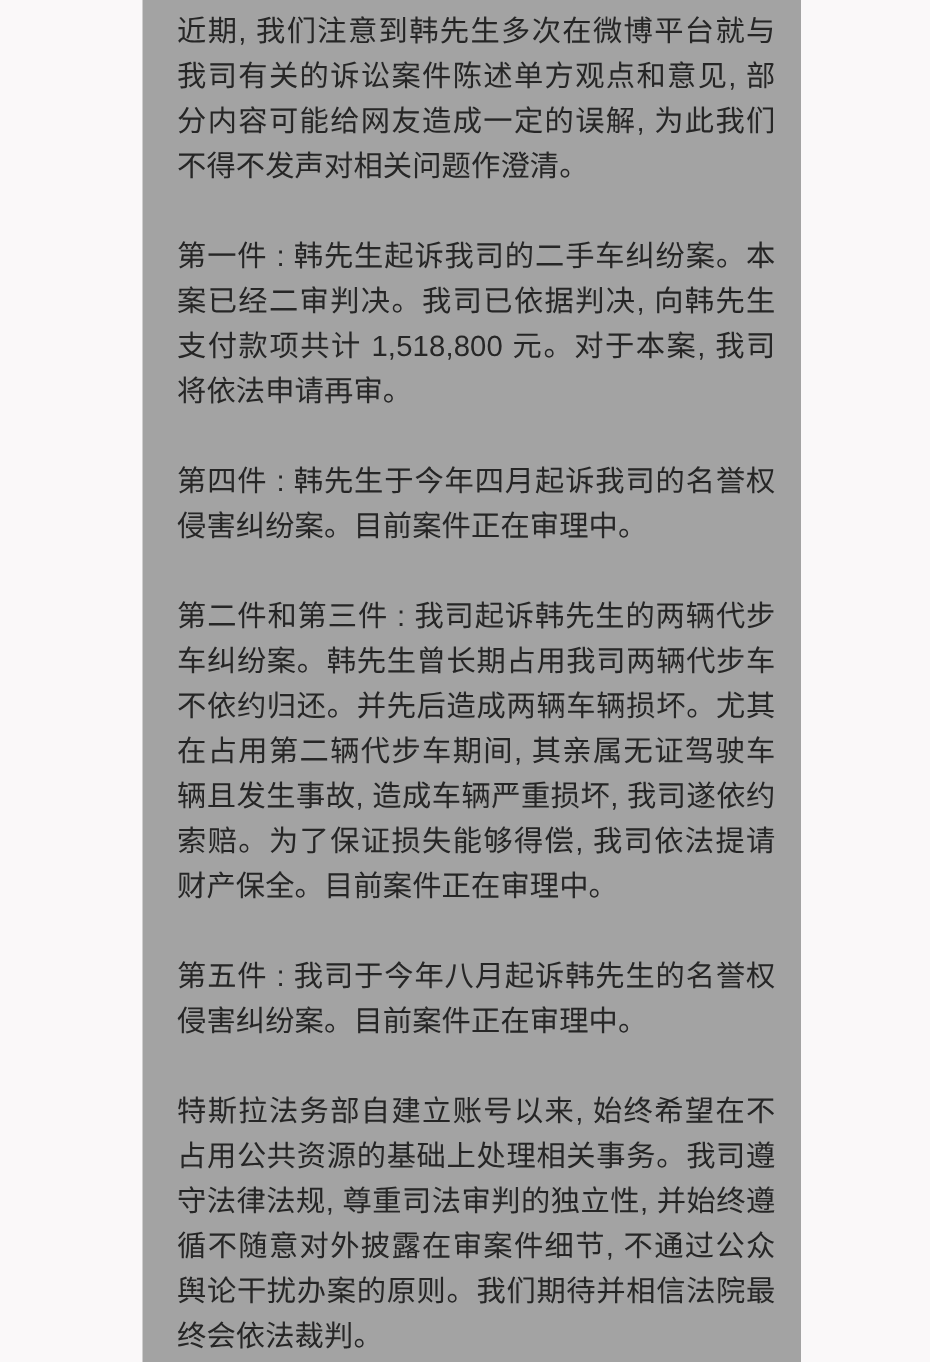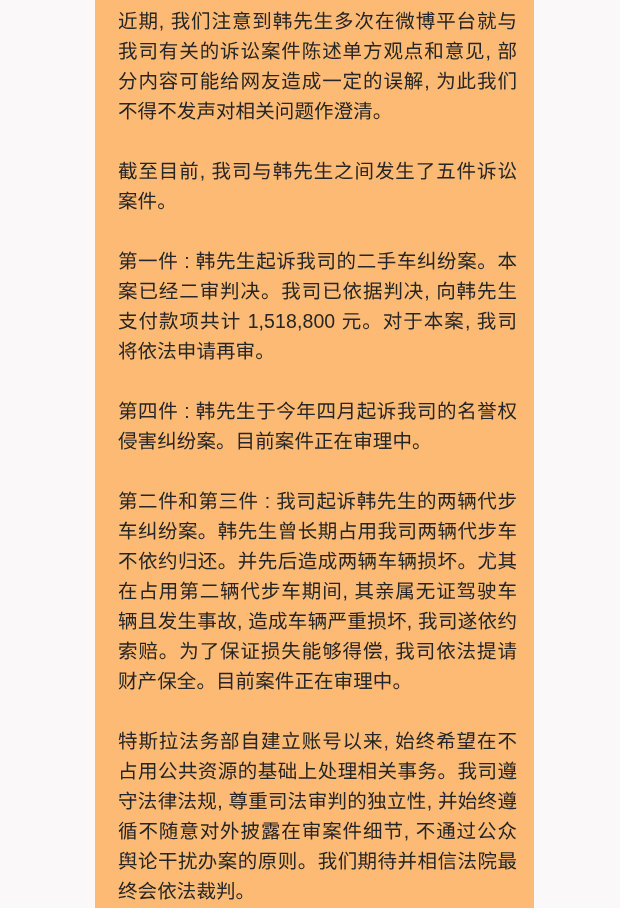--- a/index.html
+++ b/index.html
@@ -23,21 +23,21 @@
     background: #faf8f9;
     box-sizing: border-box;
   }
 
   #content-card {
     position: absolute;
     left: 95px;
     top: 0;
     width: 439px;
     height: 908px;
-    background: #fdba74;
+    background: #a3a3a3;
     box-sizing: border-box;
   }
 
   #statement-body {
     position: absolute;
     left: 23px;     
     top: 6px;
     width: 399px;
     box-sizing: border-box;
   }
@@ -62,28 +62,28 @@
 <body>
 
 <div id="statement-page">
 
   <div id="content-card">
 
     <article id="statement-body">
 
       <p class="para">近期, 我们注意到韩先生多次在微博平台就与我司有关的诉讼案件陈述单方观点和意见, 部分内容可能给网友造成一定的误解, 为此我们不得不发声对相关问题作澄清。</p>
 
-      <p class="para">截至目前, 我司与韩先生之间发生了五件诉讼案件。</p>
 
       <p class="para">第一件 : 韩先生起诉我司的二手车纠纷案。本案已经二审判决。我司已依据判决, 向韩先生支付款项共计 1,518,800 元。对于本案, 我司将依法申请再审。</p>
 
       <p class="para">第四件 : 韩先生于今年四月起诉我司的名誉权侵害纠纷案。目前案件正在审理中。</p>
 
       <p class="para">第二件和第三件 : 我司起诉韩先生的两辆代步车纠纷案。韩先生曾长期占用我司两辆代步车不依约归还。并先后造成两辆车辆损坏。尤其在占用第二辆代步车期间, 其亲属无证驾驶车辆且发生事故, 造成车辆严重损坏, 我司遂依约索赔。为了保证损失能够得偿, 我司依法提请财产保全。目前案件正在审理中。</p>
 
+      <p class="para">第五件 : 我司于今年八月起诉韩先生的名誉权侵害纠纷案。目前案件正在审理中。</p>
 
       <p class="para">特斯拉法务部自建立账号以来, 始终希望在不占用公共资源的基础上处理相关事务。我司遵守法律法规, 尊重司法审判的独立性, 并始终遵循不随意对外披露在审案件细节, 不通过公众舆论干扰办案的原则。我们期待并相信法院最终会依法裁判。</p>
 
     </article>
 
   </div>
 
 </div>
 
 </body></html>

